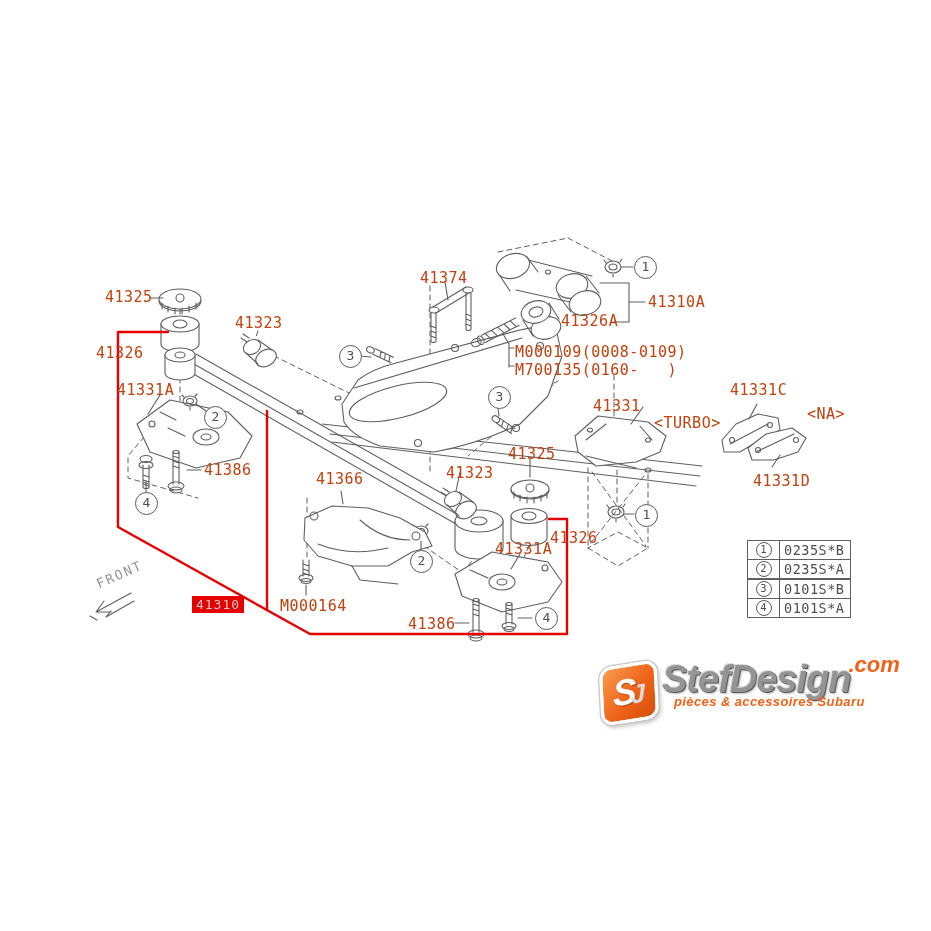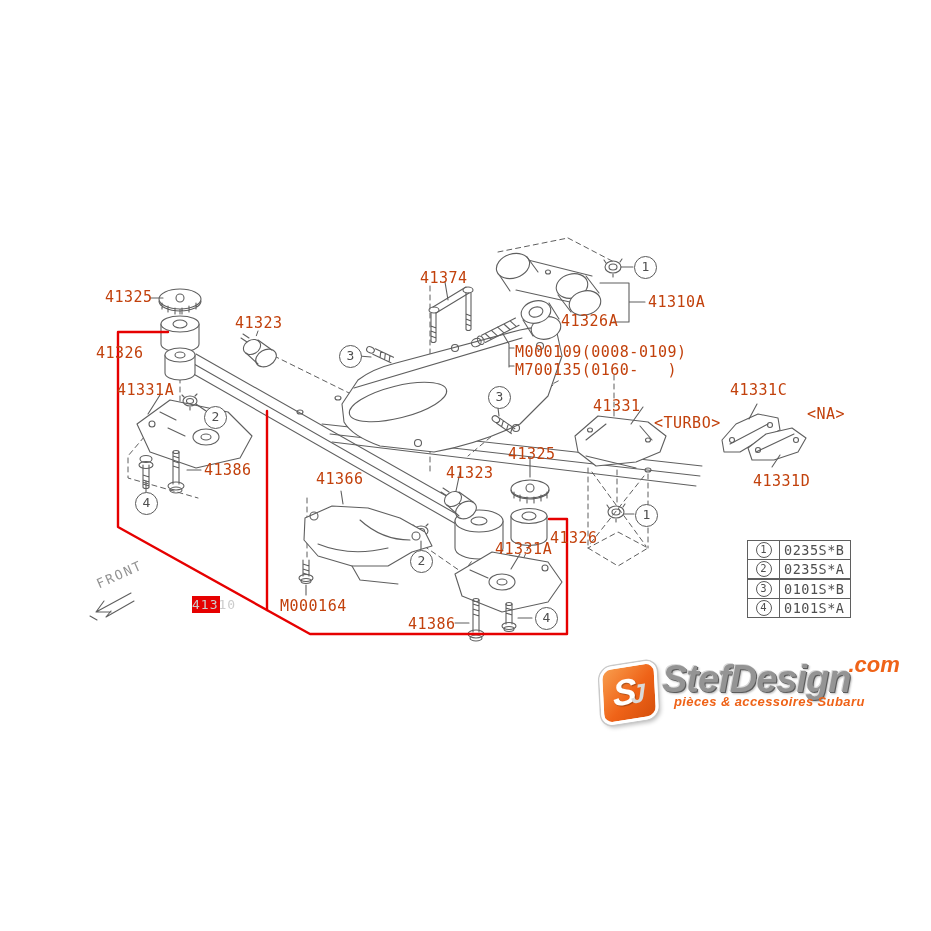--- a/index.html
+++ b/index.html
@@ -8,21 +8,21 @@
   #dsvg{position:absolute;left:0;top:0;}
   #dsvg *{stroke:#5f5f5f;fill:none;stroke-width:1.1;stroke-linecap:round;stroke-linejoin:round;}
   #dsvg .wf{fill:#ffffff;}
   #dsvg .dash line, #dsvg .dash polyline{stroke-dasharray:5 4;stroke-width:1;}
   #dsvg .red, #dsvg .red *{stroke:#e60000;stroke-width:2.4;fill:none;}
   #dsvg .soft{stroke:#8f8f8f;stroke-width:1.6;}
   .lbl{position:absolute;font:15px "DejaVu Sans Mono",monospace;color:#c2410c;
        letter-spacing:.5px;white-space:pre;line-height:14px;}
   .callout{position:absolute;width:21px;height:21px;border:1.4px solid #5a5a5a;border-radius:50%;
        color:#4f4f4f;font:13px "DejaVu Sans Mono",monospace;line-height:19px;text-align:center;background:#fff;}
-  .red-part{position:absolute;left:192px;top:596px;width:28px;height:17px;background:#e60000;
+  .red-part{position:absolute;left:192px;top:596px;width:52px;height:17px;background:#e60000;
        color:#cccccc;font:13px "DejaVu Sans Mono",monospace;line-height:17px;text-align:center;letter-spacing:1px;}
   .front-lbl{position:absolute;left:95px;top:567px;color:#949494;font:13px "DejaVu Sans Mono",monospace;
        letter-spacing:2px;transform:rotate(-24deg);}
   
   .legend{position:absolute;left:747px;top:540px;border:1.3px solid #5f5f5f;}
   .legend .lrow{display:flex;height:18px;border-top:1.3px solid #5f5f5f;align-items:center;background:#fff;}
   .legend .lrow:first-child{border-top:none;}
   .legend .lrow.thick{border-top:2.6px solid #5f5f5f;}
   .legend .lnum{width:31px;display:flex;justify-content:center;border-right:1.3px solid #5f5f5f;align-self:stretch;align-items:center;}
   .legend .lcirc{display:inline-block;width:14px;height:14px;border:1.2px solid #5a5a5a;border-radius:50%;

